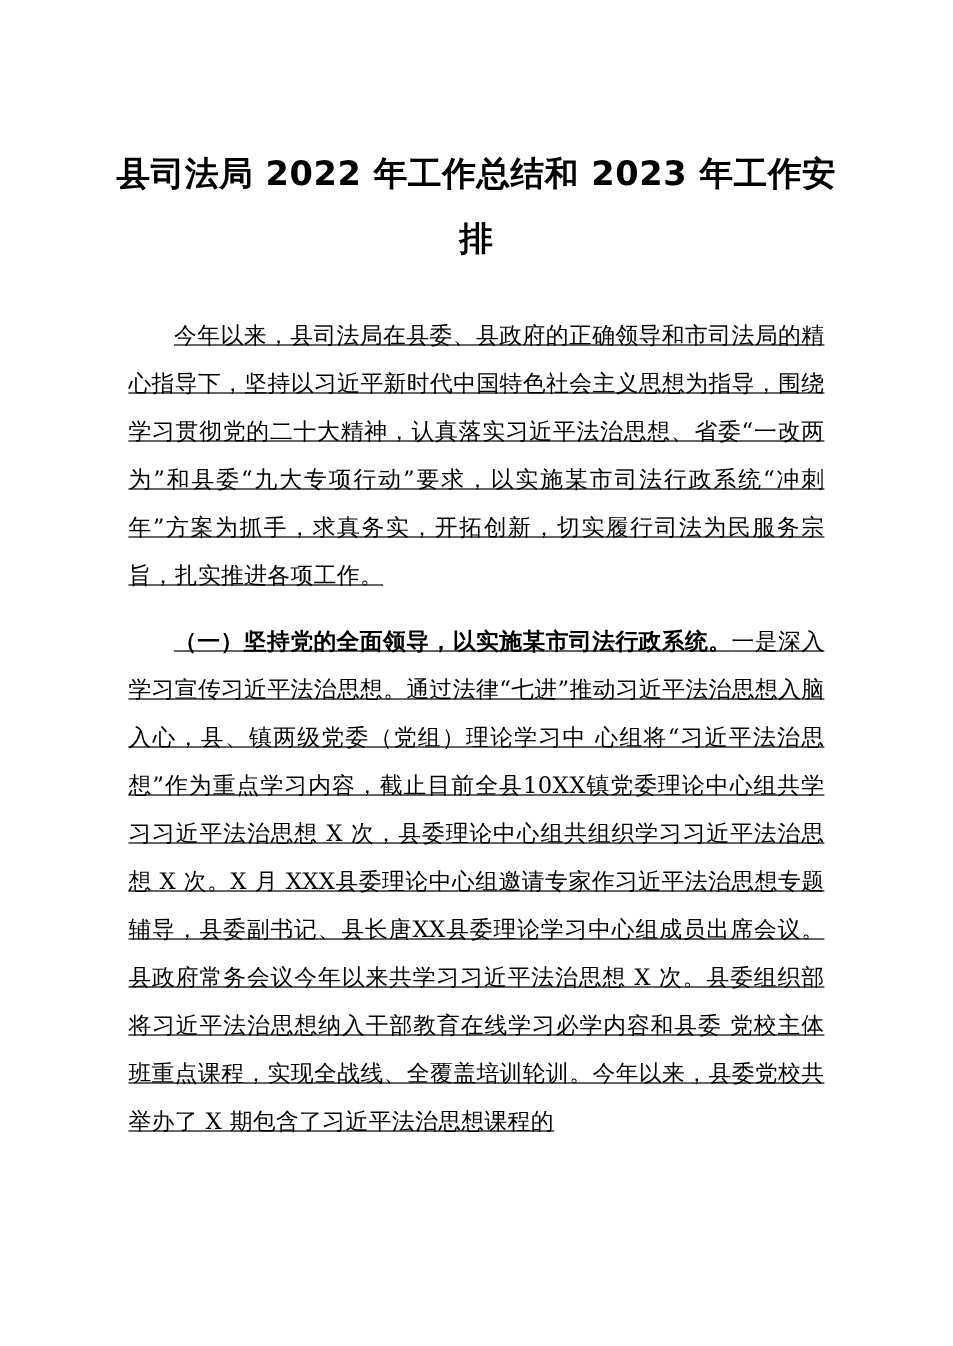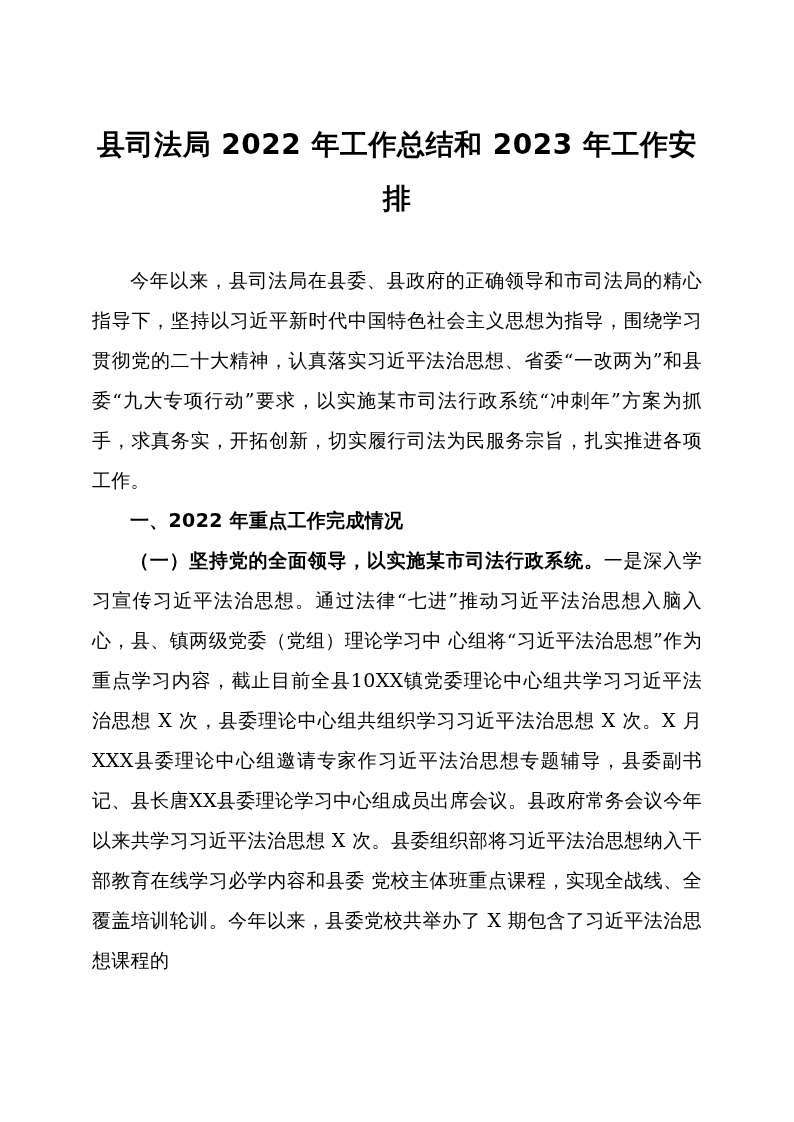--- a/index.html
+++ b/index.html
@@ -29,23 +29,24 @@
     text-align: center;
     letter-spacing: 0.5px;
     margin: 0 0 34px 0;
     padding: 0 4px;
   }
   .para {
     font-size: 19px;
     line-height: 40px;
     text-align: justify;
     text-justify: inter-ideograph;
-    margin: 0;
+    margin: 15px;
     text-indent: 2em;
     letter-spacing: 0.3px;
+    text-decoration: underline;
   }
   .heading-1 {
     font-family: "DejaVu Sans", "Liberation Sans", sans-serif;
     font-weight: bold;
     font-size: 19px;
     line-height: 40px;
     margin: 0;
     text-indent: 2em;
     letter-spacing: 0.3px;
   }
@@ -58,17 +59,16 @@
 </style>
 </head>
 <body>
 
 <div class="page">
 
   <h1 class="doc-title">县司法局 2022 年工作总结和 2023 年工作安排</h1>
 
   <p class="para">今年以来，县司法局在县委、县政府的正确领导和市司法局的精心指导下，坚持以习近平新时代中国特色社会主义思想为指导，围绕学习贯彻党的二十大精神，认真落实习近平法治思想、省委“一改两为”和县委“九大专项行动”要求，以实施某市司法行政系统“冲刺年”方案为抓手，求真务实，开拓创新，切实履行司法为民服务宗旨，扎实推进各项工作。</p>
 
-  <p class="heading-1">一、2022 年重点工作完成情况</p>
 
   <p class="para tight"><span class="b">（一）坚持党的全面领导，以实施某市司法行政系统。</span><span>一是深入学习宣传习近平法治思想。通过法律“七进”推动习近平法治思想入脑入心，县、镇两级党委（党组）理论学习中 心组将“习近平法治思想”作为重点学习内容，截止目前全县10XX镇党委理论中心组共学习习近平法治思想 X 次，县委理论中心组共组织学习习近平法治思想 X 次。X 月 XXX县委理论中心组邀请专家作习近平法治思想专题辅导，县委副书记、县长唐XX县委理论学习中心组成员出席会议。县政府常务会议今年以来共学习习近平法治思想 X 次。县委组织部将习近平法治思想纳入干部教育在线学习必学内容和县委 党校主体班重点课程，实现全战线、全覆盖培训轮训。今年以来，县委党校共举办了 X 期包含了习近平法治思想课程的</span></p>
 
 </div>
 
 </body></html>

